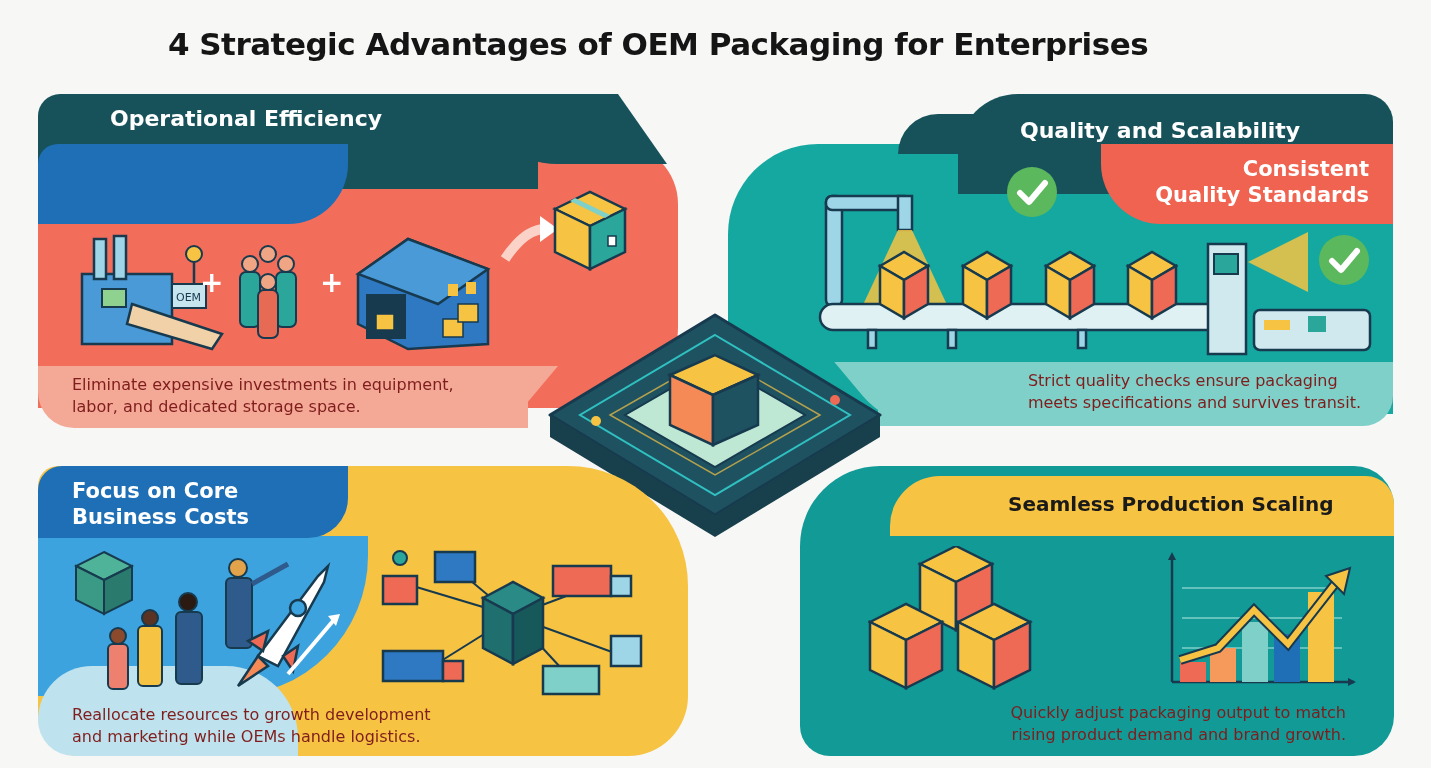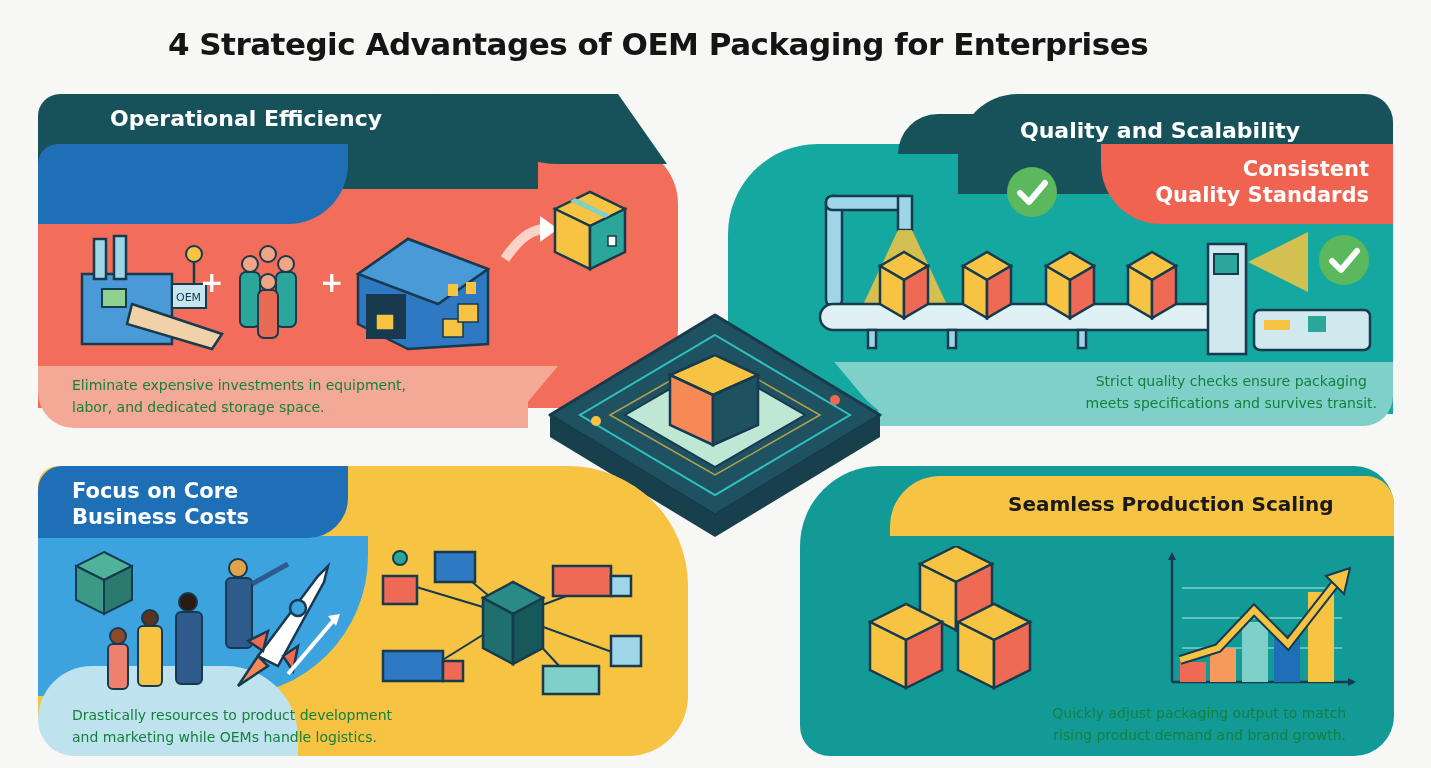--- a/index.html
+++ b/index.html
@@ -22,21 +22,21 @@
     background: #f26e5b; border-radius: 20px 60px 80px 0; }
   #p-tl .sub { position: absolute; left: 0; top: 50px; width: 310px; height: 80px;
     background: #1f6fb6; border-radius: 20px 0 60px 0; }
   #p-tl .note { position: absolute; left: 0; top: 272px; width: 490px; height: 62px;
     background: #f4a896; border-radius: 0 0 0 36px; }
   #p-tl .note-tail { position: absolute; left: 440px; top: 272px; width: 80px; height: 62px;
     background: #f4a896; transform: skewX(-40deg); transform-origin: top left; border-radius: 0 0 26px 0; }
 
   .hdr-label { position: absolute; color: #ffffff; font-size: 22px; font-weight: bold; }
   .sub-label { position: absolute; color: #ffffff; font-size: 21px; font-weight: bold; line-height: 26px; }
-  .note-text { position: absolute; font-size: 14px; line-height: 22px; color: #15803d; }
+  .note-text { position: absolute; font-size: 16px; line-height: 22px; color: #7f1d1d; }
 
   
   #p-tr { left: 728px; top: 94px; width: 665px; height: 334px; }
   #p-tr .hdr { position: absolute; left: 230px; top: 0; width: 435px; height: 100px;
     background: #17525b; border-radius: 60px 28px 0 0; }
   #p-tr .hdr-curve { position: absolute; left: 170px; top: 20px; width: 120px; height: 40px;
     background: #17525b; border-radius: 60px 0 0 0; }
   #p-tr .body { position: absolute; left: 0; top: 50px; width: 665px; height: 270px;
     background: #14a8a0; border-radius: 90px 0 0 60px; }
   #p-tr .sub { position: absolute; left: 373px; top: 50px; width: 292px; height: 80px;
@@ -194,21 +194,21 @@
     <polygon points="440,70 500,40 500,100" fill="#f6c343" opacity="0.85"></polygon>
     <rect x="446" y="118" width="116" height="40" rx="6" fill="#cfe9ef" stroke="#173a4f" stroke-width="2.5"></rect>
     <rect x="456" y="128" width="26" height="10" fill="#f6c343"></rect>
     <rect x="500" y="124" width="18" height="16" fill="#2aa69b"></rect>
   </svg>
   <svg class="illus" style="left:590px;top:140px;" width="52" height="52">
     <circle cx="26" cy="26" r="25" fill="#5cb85c"></circle>
     <polyline points="14,27 23,36 39,17" stroke="#fff" stroke-width="6" fill="none" stroke-linecap="round" stroke-linejoin="round"></polyline>
   </svg>
 
-  <div class="note-text" style="right:16px;top:276px;text-align:center;">
+  <div class="note-text" style="right:32px;top:276px;text-align:left;">
     <div>Strict quality checks ensure packaging</div>
     <div>meets specifications and survives transit.</div>
   </div>
 </div>
 
 <svg class="illus" style="left:540px;top:305px;" width="350" height="240">
   <polygon points="175,10 340,110 175,210 10,110" fill="#1f5261" stroke="#173a4f" stroke-width="3" stroke-linejoin="round"></polygon>
   <polygon points="10,110 175,210 175,232 10,132" fill="#173f4c"></polygon>
   <polygon points="340,110 175,210 175,232 340,132" fill="#173f4c"></polygon>
   <polygon points="175,30 310,110 175,190 40,110" fill="none" stroke="#2fc1c1" stroke-width="2"></polygon>
@@ -281,21 +281,21 @@
       <rect x="238" y="30" width="20" height="20" fill="#9ed6e8"></rect>
       <rect x="238" y="90" width="30" height="30" fill="#9ed6e8"></rect>
       <rect x="10" y="105" width="60" height="30" fill="#2f78c2"></rect>
       <rect x="70" y="115" width="20" height="20" fill="#ee6a55"></rect>
       <rect x="170" y="120" width="56" height="28" fill="#7fd0c8"></rect>
     </g>
     <circle cx="27" cy="12" r="7" fill="#2aa69b" stroke="#173a4f" stroke-width="2"></circle>
   </svg>
 
   <div class="note-text" style="left:34px;top:238px;">
-    <div>Drastically resources to product development</div>
+    <div>Reallocate resources to growth development</div>
     <div>and marketing while OEMs handle logistics.</div>
   </div>
 </div>
 
 <div class="panel" id="p-br">
   <div class="body"></div>
   <div class="sub"></div>
   <div class="sub-dark" style="left:208px;top:26px;">Seamless Production Scaling</div>
 
   <svg class="illus" style="left:68px;top:80px;" width="180" height="150">

